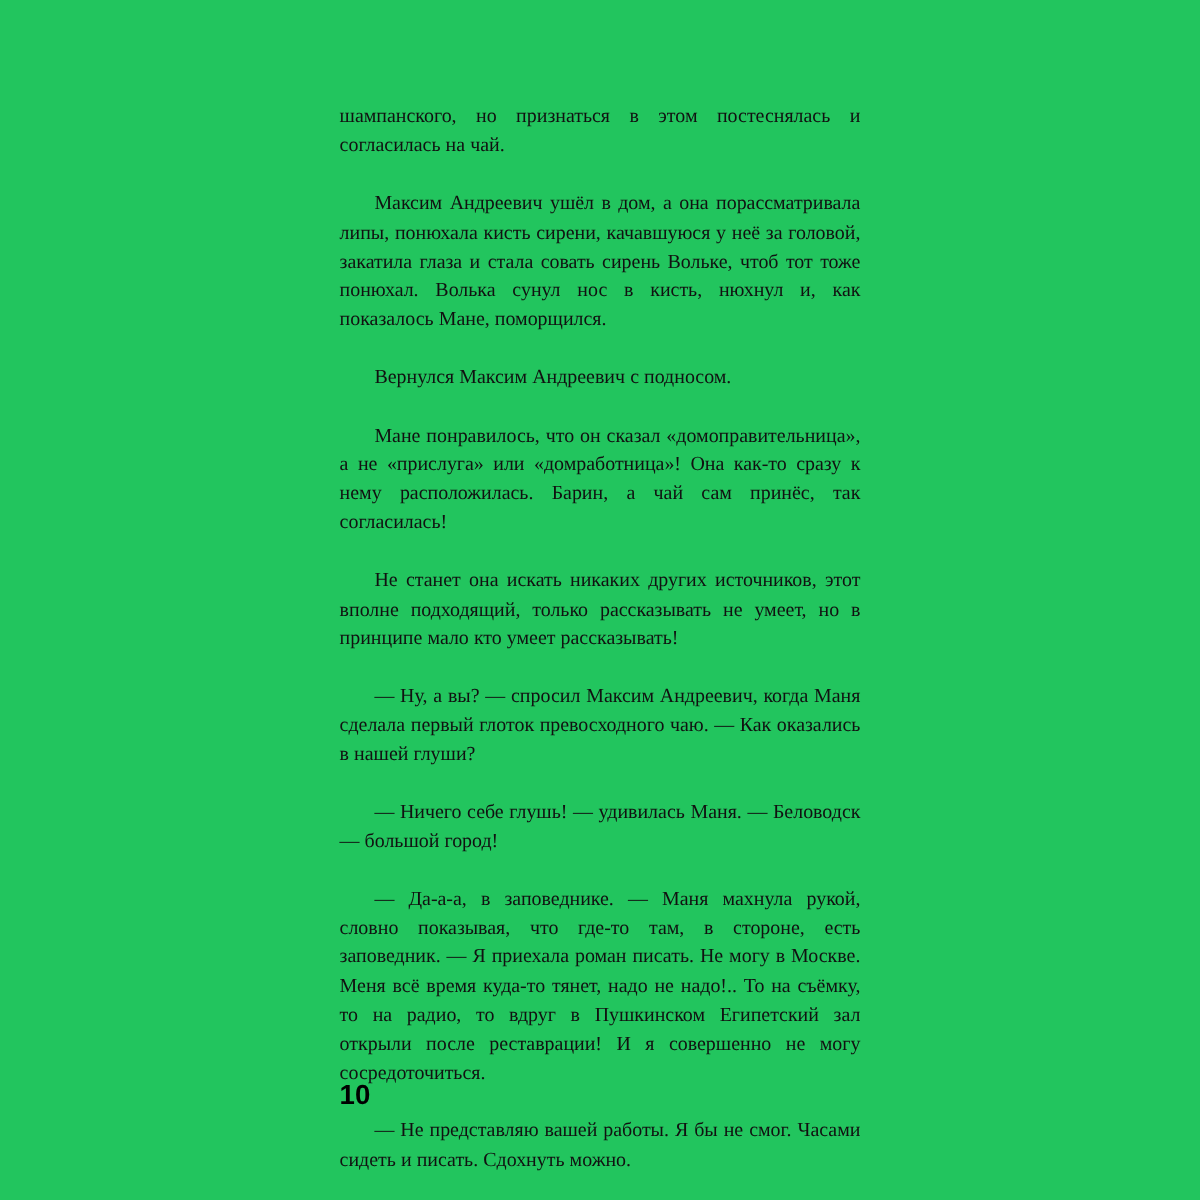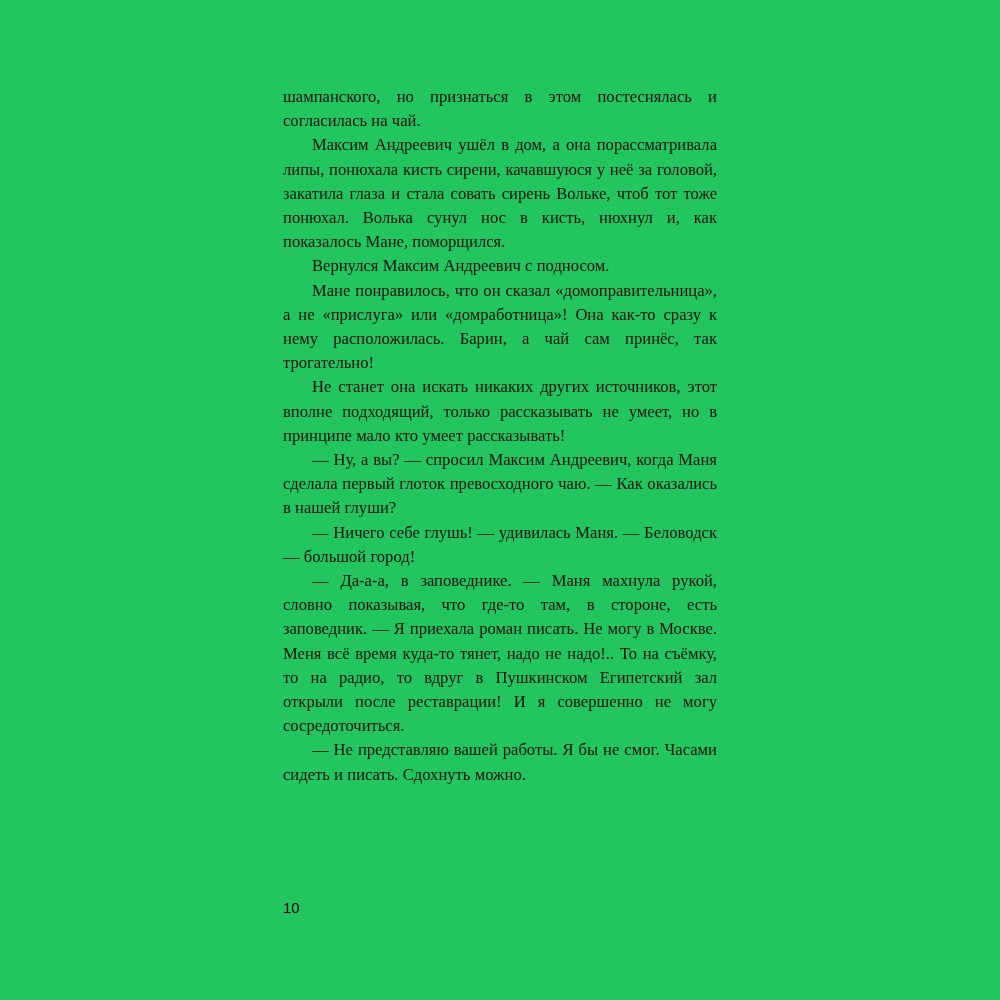--- a/index.html
+++ b/index.html
@@ -33,48 +33,49 @@
     text-justify: inter-word;
     font-size: 16.6px;
     line-height: 24.2px;
     color: #111111;
     hyphens: none;
     -webkit-hyphens: none;
     word-spacing: 0.1px;
   }
   .para.indent {
     text-indent: 29px;
+    margin-top: 24px;
   }
   
   #folio {
     position: absolute;
     left: 283px;
     top: 899px;
     font-family: "Liberation Sans", "DejaVu Sans", sans-serif;
-    font-weight: normal;
-    font-size: 15px;
+    font-weight: bold;
+    font-size: 23px;
     color: #000000;
     letter-spacing: 0px;
   }
 </style>
 </head>
 <body>
 
 <div id="page">
 
   <div id="text-column">
 
     <p class="para">шампанского, но признаться в этом постеснялась и согласилась на чай.</p>
 
     <p class="para indent">Максим Андреевич ушёл в дом, а она порассматривала липы, понюхала кисть сирени, качавшуюся у неё за головой, закатила глаза и стала совать сирень Вольке, чтоб тот тоже понюхал. Волька сунул нос в кисть, нюхнул и, как показалось Мане, поморщился.</p>
 
     <p class="para indent">Вернулся Максим Андреевич с подносом.</p>
 
 
-    <p class="para indent">Мане понравилось, что он сказал «домоправительница», а не «прислуга» или «домработница»! Она как-то сразу к нему расположилась. Барин, а чай сам принёс, так трогательно!</p>
+    <p class="para indent">Мане понравилось, что он сказал «домоправительница», а не «прислуга» или «домработница»! Она как-то сразу к нему расположилась. Барин, а чай сам принёс, так согласилась!</p>
 
 
     <p class="para indent">Не станет она искать никаких других источников, этот вполне подходящий, только рассказывать не умеет, но в принципе мало кто умеет рассказывать!</p>
 
     <p class="para indent">— Ну, а вы? — спросил Максим Андреевич, когда Маня сделала первый глоток превосходного чаю. — Как оказались в нашей глуши?</p>
 
     <p class="para indent">— Ничего себе глушь! — удивилась Маня. — Беловодск — большой город!</p>
 
 
     <p class="para indent">— Да-а-а, в заповеднике. — Маня махнула рукой, словно показывая, что где-то там, в стороне, есть заповедник. — Я приехала роман писать. Не могу в Москве. Меня всё время куда-то тянет, надо не надо!.. То на съёмку, то на радио, то вдруг в Пушкинском Египетский зал открыли после реставрации! И я совершенно не могу сосредоточиться.</p>

